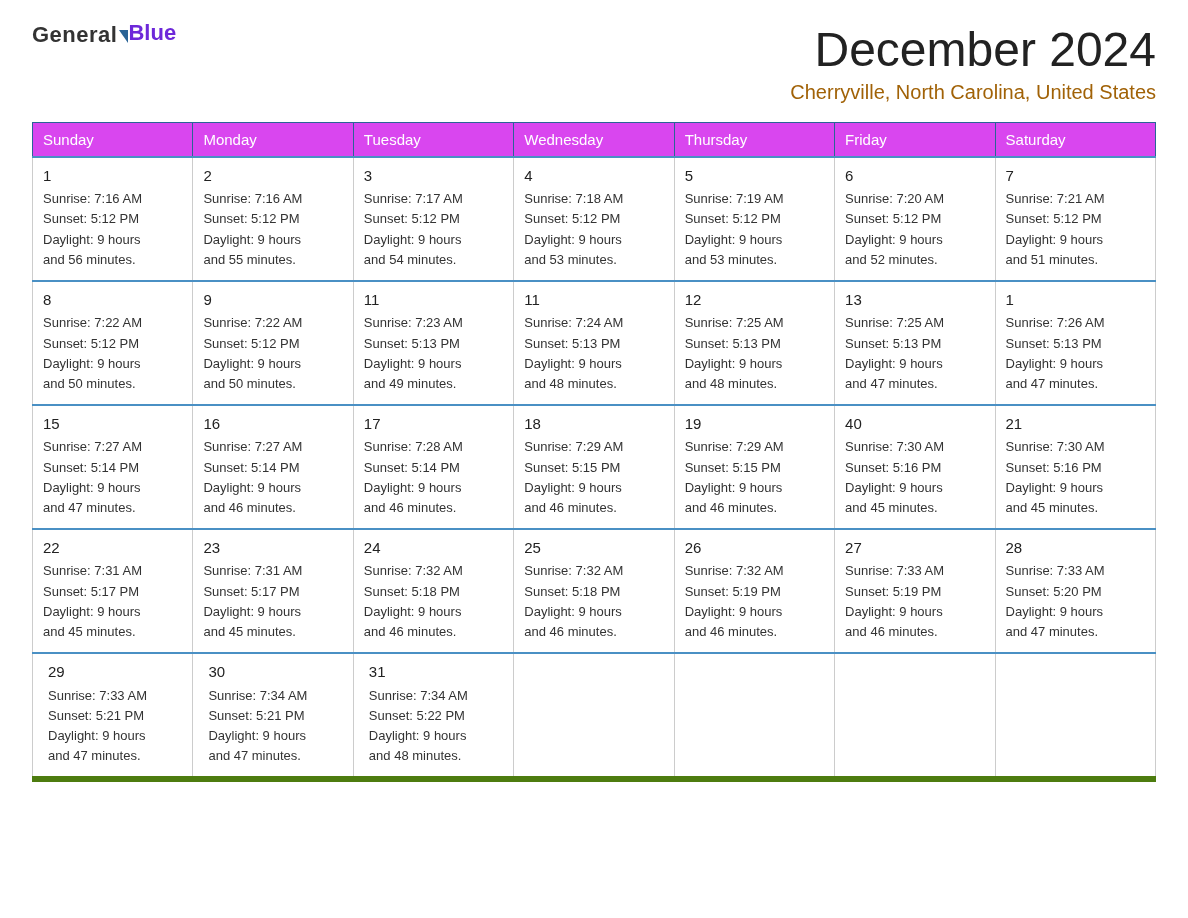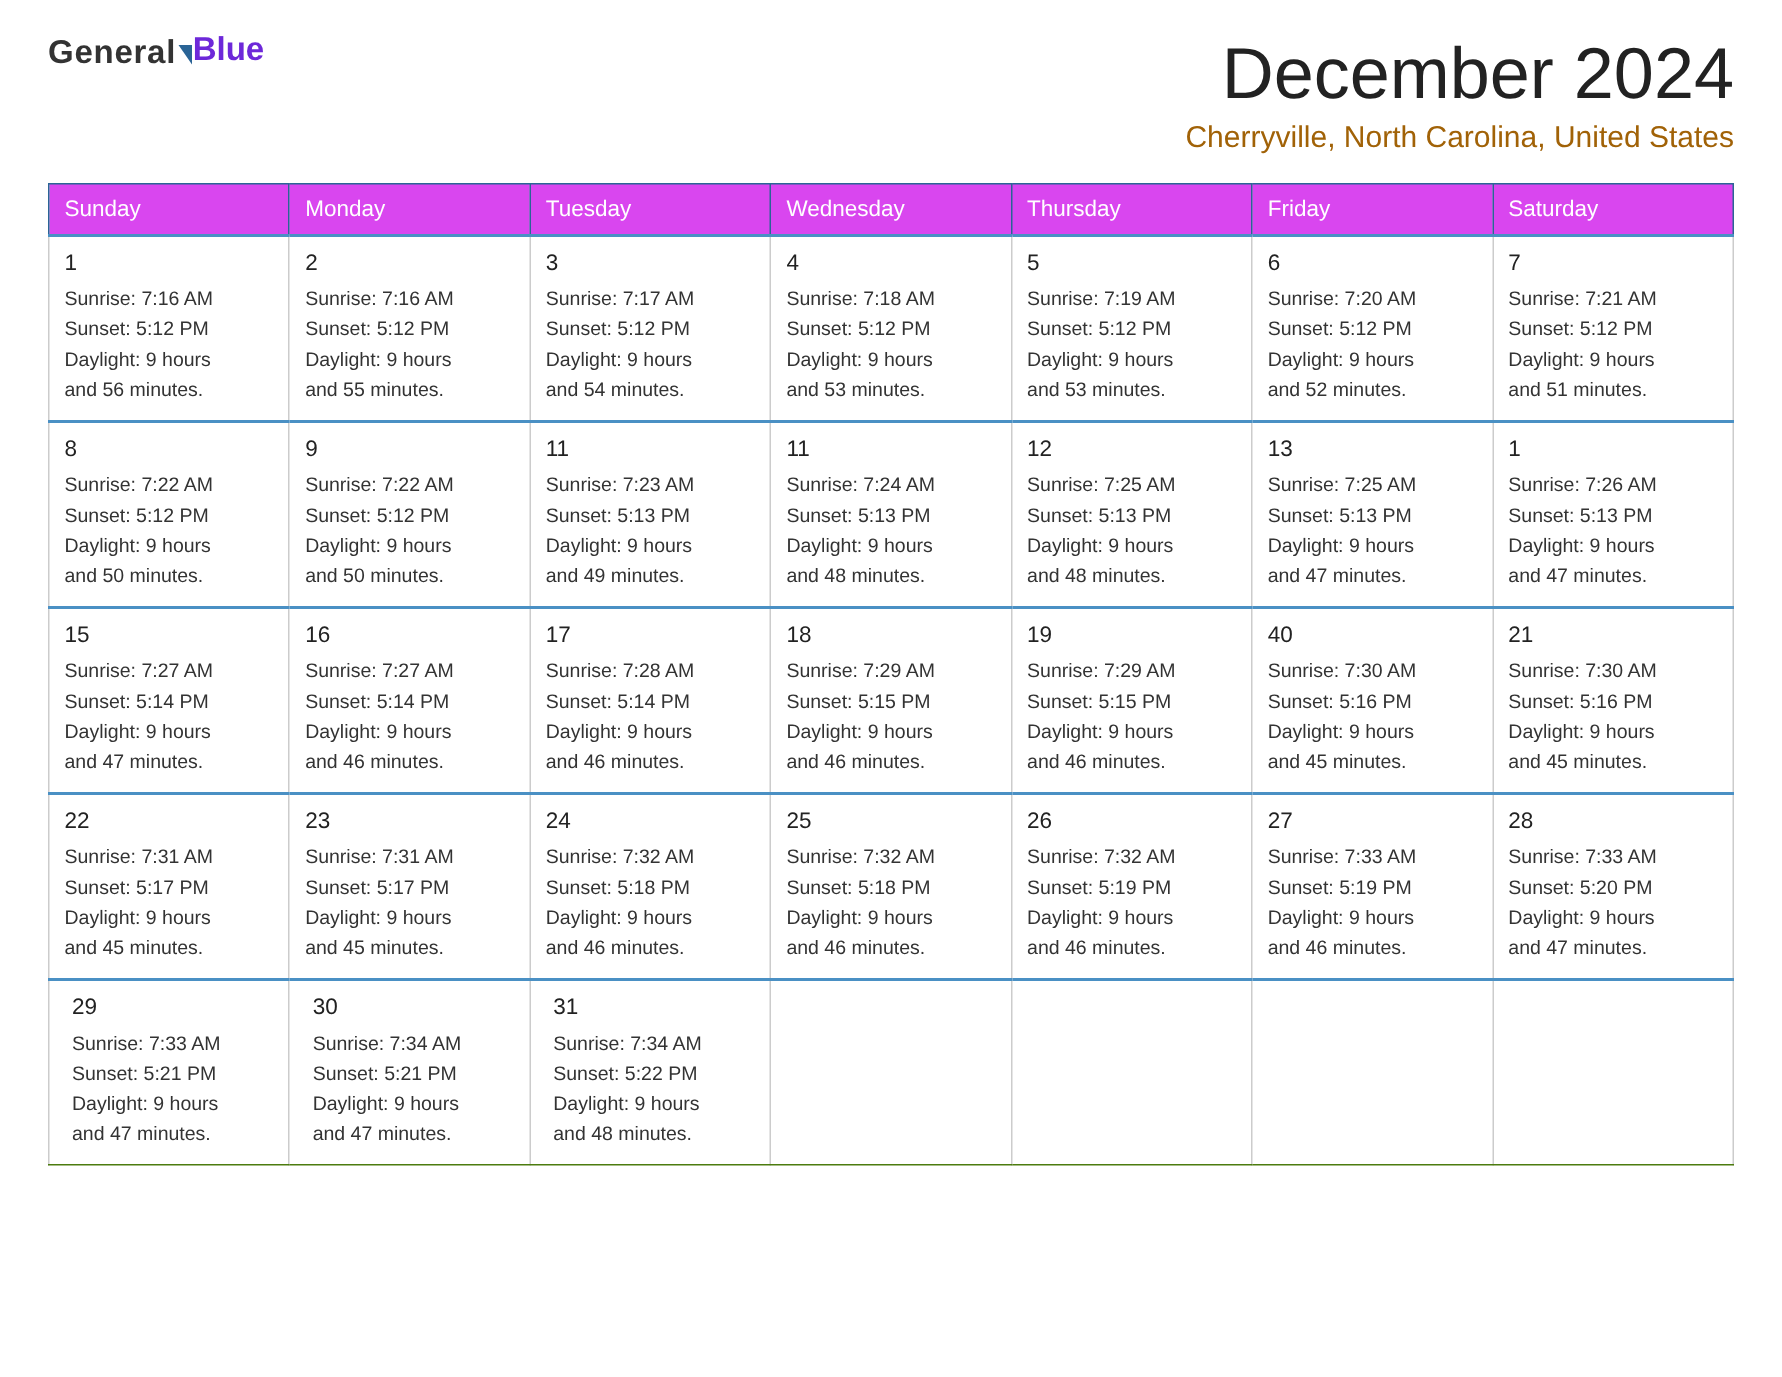--- a/index.html
+++ b/index.html
@@ -94,21 +94,21 @@
     }
     
     .week-row td {
       border-top: 2px solid #4a90c4;
     }
     .week-row td:first-child {
       border-left: 1px solid #ccc;
     }
     
     .week-row:last-child td {
-      border-bottom: 1px solid #4d7c0f;
+      border-bottom: 6px solid #4d7c0f;
       padding-left: 15px;
     }
   </style>
 </head>
 <body>
 
 <div class="header">
   <div class="logo">
     <div class="logo-top">
       General<span class="logo-arrow"></span>

